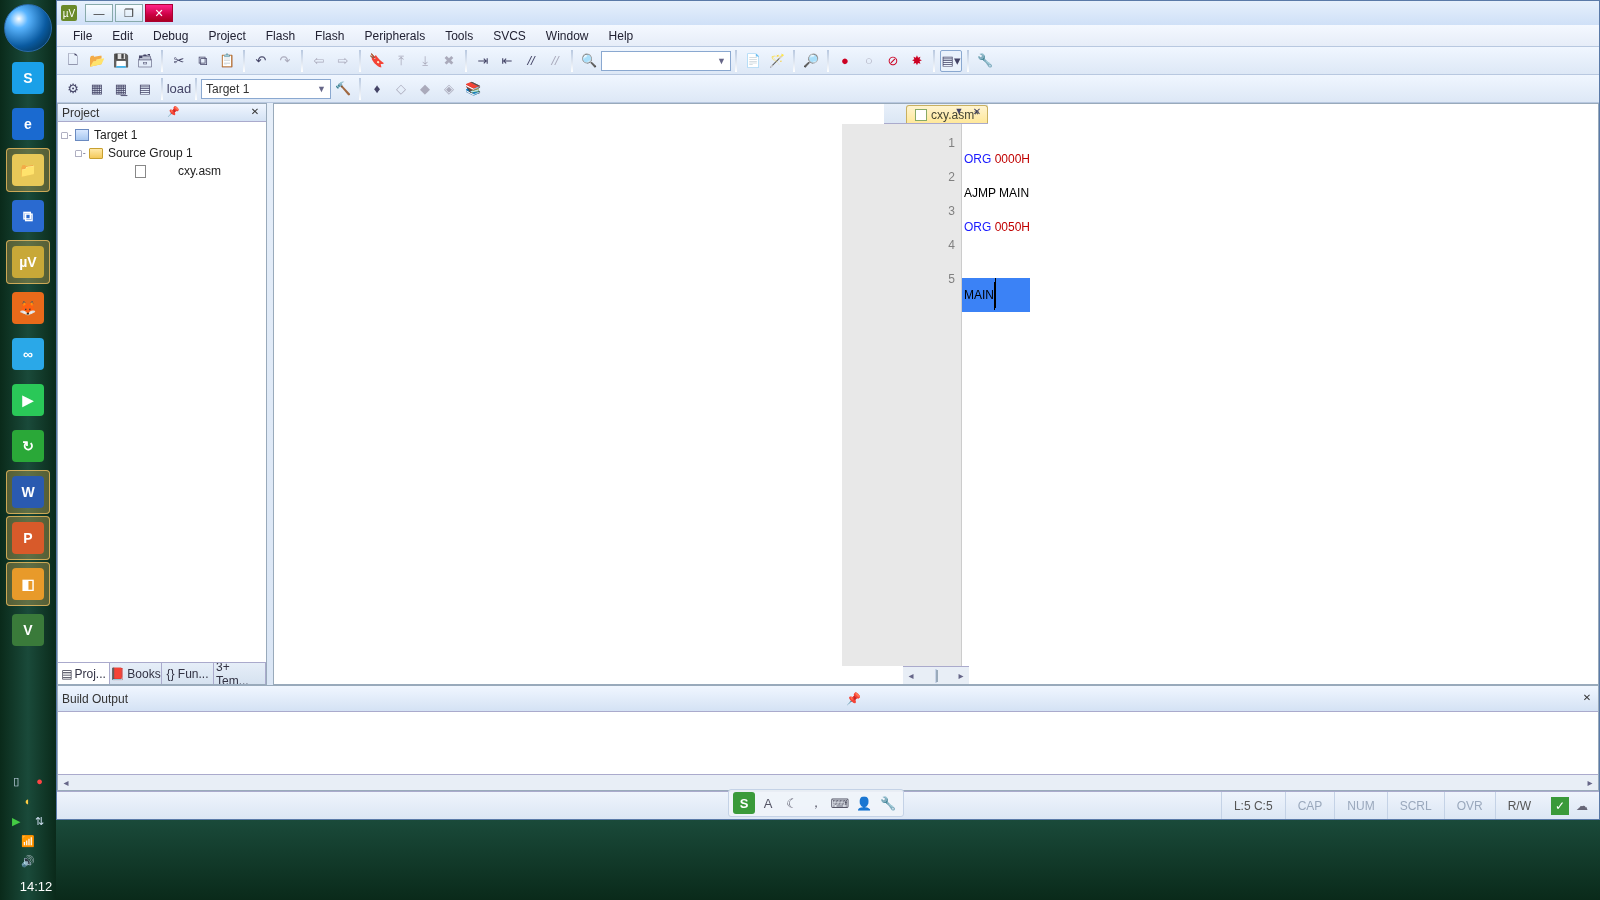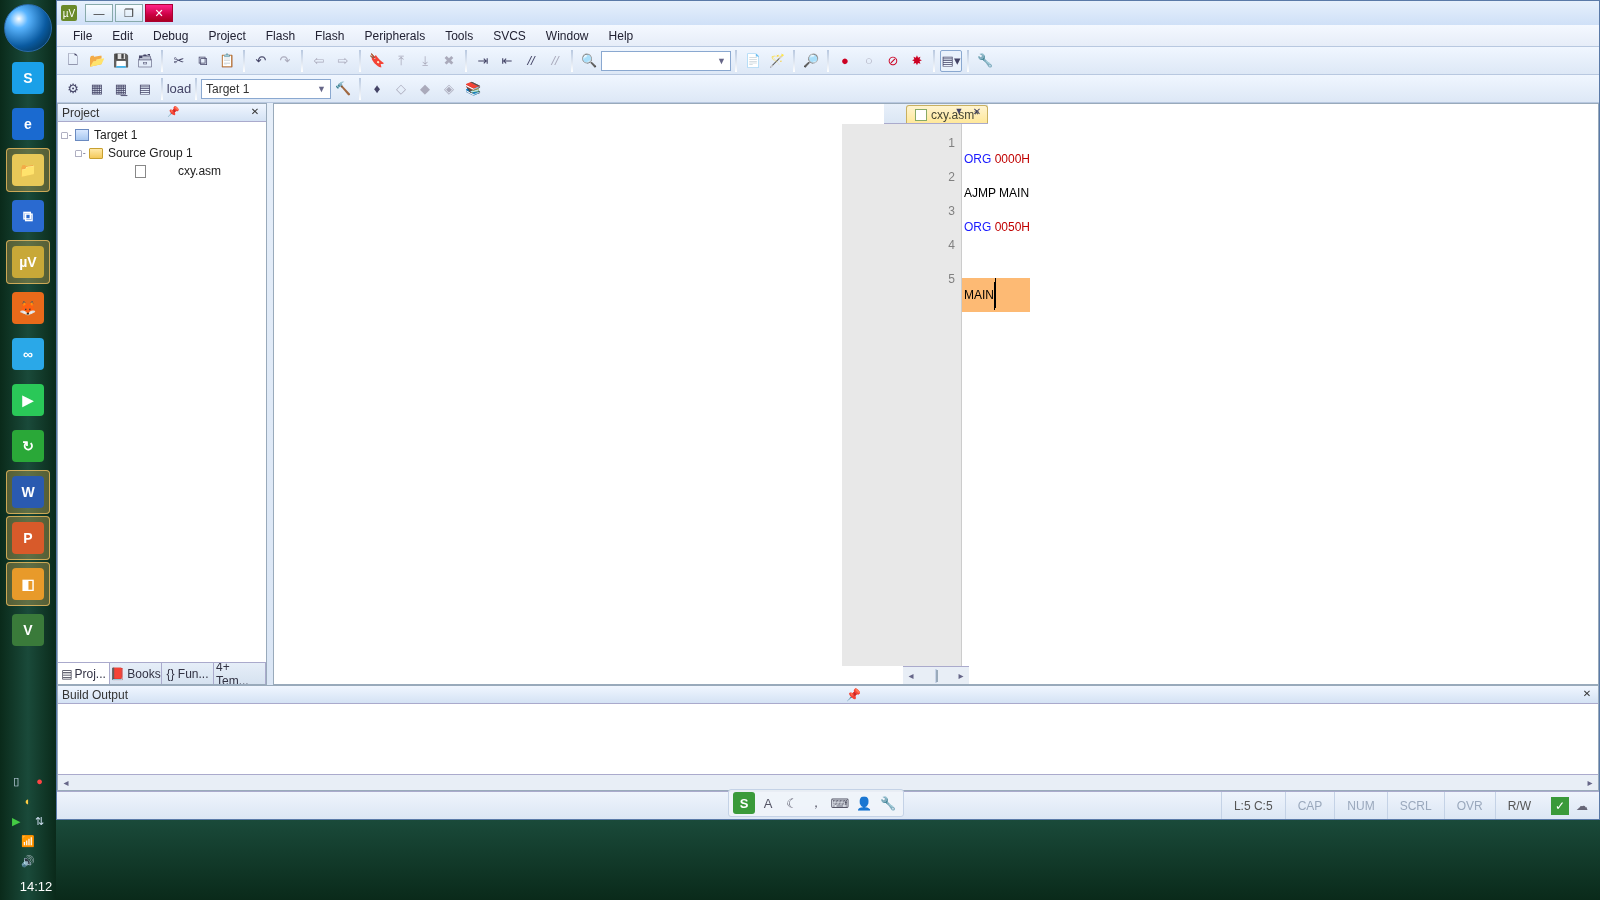--- a/index.html
+++ b/index.html
@@ -80,39 +80,39 @@
   border:1px solid #c8b060; border-bottom:none; border-radius:3px 3px 0 0;
   display:flex; align-items:center; padding:0 8px; gap:4px; color:#443; font-size:11px;}
 .ed-tab .ic { width:12px; height:12px; background:#fff; border:1px solid #8a6; }
 #ed-body { flex:1; display:flex; overflow:hidden; }
 #gutter { width:120px; background:#e8e8e8; border-right:1px solid #ccc;
   font-family: Consolas, monospace; font-size:28px; color:#808080;
   text-align:right; padding-right:6px; line-height:34px; padding-top:2px;}
 #code { flex:1; font-family: Consolas, monospace; font-size:28px;
   line-height:34px; padding-top:18px; white-space:pre; position:relative; }
 .codeline { height:34px; padding-left:2px; }
-.codeline.current { background:#fdba74; }
+.codeline.current { background:#3b82f6; }
 .codeline.current::after { content:""; position:absolute; width:1px; height:30px;
   background:#000; margin-left:0; animation: none; }
 .tok-kw { color:#1a1aff; }
 .tok-num { color:#c00000; }
 .tok-txt { color:#000; }
 .cursor { display:inline-block; width:1px; height:28px; background:#000; vertical-align:middle; }
 
 #ed-hscroll { height:18px; background:#e8eef6; border-top:1px solid #aac;
   display:flex; align-items:center;}
 #ed-hscroll .track { flex:1; height:14px; background:#f0f4fa; border:1px solid #c8d4e8; margin:0 16px; position:relative;}
 #ed-hscroll .thumb { position:absolute; left:0; top:0; height:12px; width:55%;
   background:linear-gradient(#e8f0fa,#c8d8ee); border:1px solid #9ab;}
 #ed-hscroll .arr { width:16px; text-align:center; color:#668; font-size:10px;}
 
 
 #build { position:absolute; left:0; right:0; bottom:28px; height:106px;
   background:#fff; border:1px solid #9ab; display:flex; flex-direction:column;}
-#build-hdr { height:18px; background:linear-gradient(#f0f6ff,#d4e2f4);
+#build-hdr { height:26px; background:linear-gradient(#f0f6ff,#d4e2f4);
   border-bottom:1px solid #aac; display:flex; align-items:center; padding:0 4px; color:#333;}
 #build-body { flex:1; overflow:hidden; }
 #build-hscroll { height:16px; background:#e8eef6; border-top:1px solid #aac;
   display:flex; align-items:center;}
 #build-hscroll .arr { width:16px; text-align:center; color:#668; font-size:10px;}
 #build-hscroll .track { flex:1; }
 
 
 #status { position:absolute; left:0; right:0; bottom:0; height:28px;
   background:linear-gradient(#eef4fc,#dce6f4); border-top:1px solid #aac;
@@ -334,21 +334,21 @@
           <span>Proj...</span>
           </div>
         <div class="ptab">
           <span>📕</span>
           <span>Books</span>
           </div>
         <div class="ptab">
           <span>{} Fun...</span>
           </div>
         <div class="ptab">
-          <span>4+ Tem...</span>
+          <span>3+ Tem...</span>
           </div>
       </div>
     </div>
 
     <div style="width:6px;cursor:col-resize"></div>
 
     <div id="editor">
       <div id="ed-tabs">
         <div class="ed-tab">
           <span class="ic"></span>

